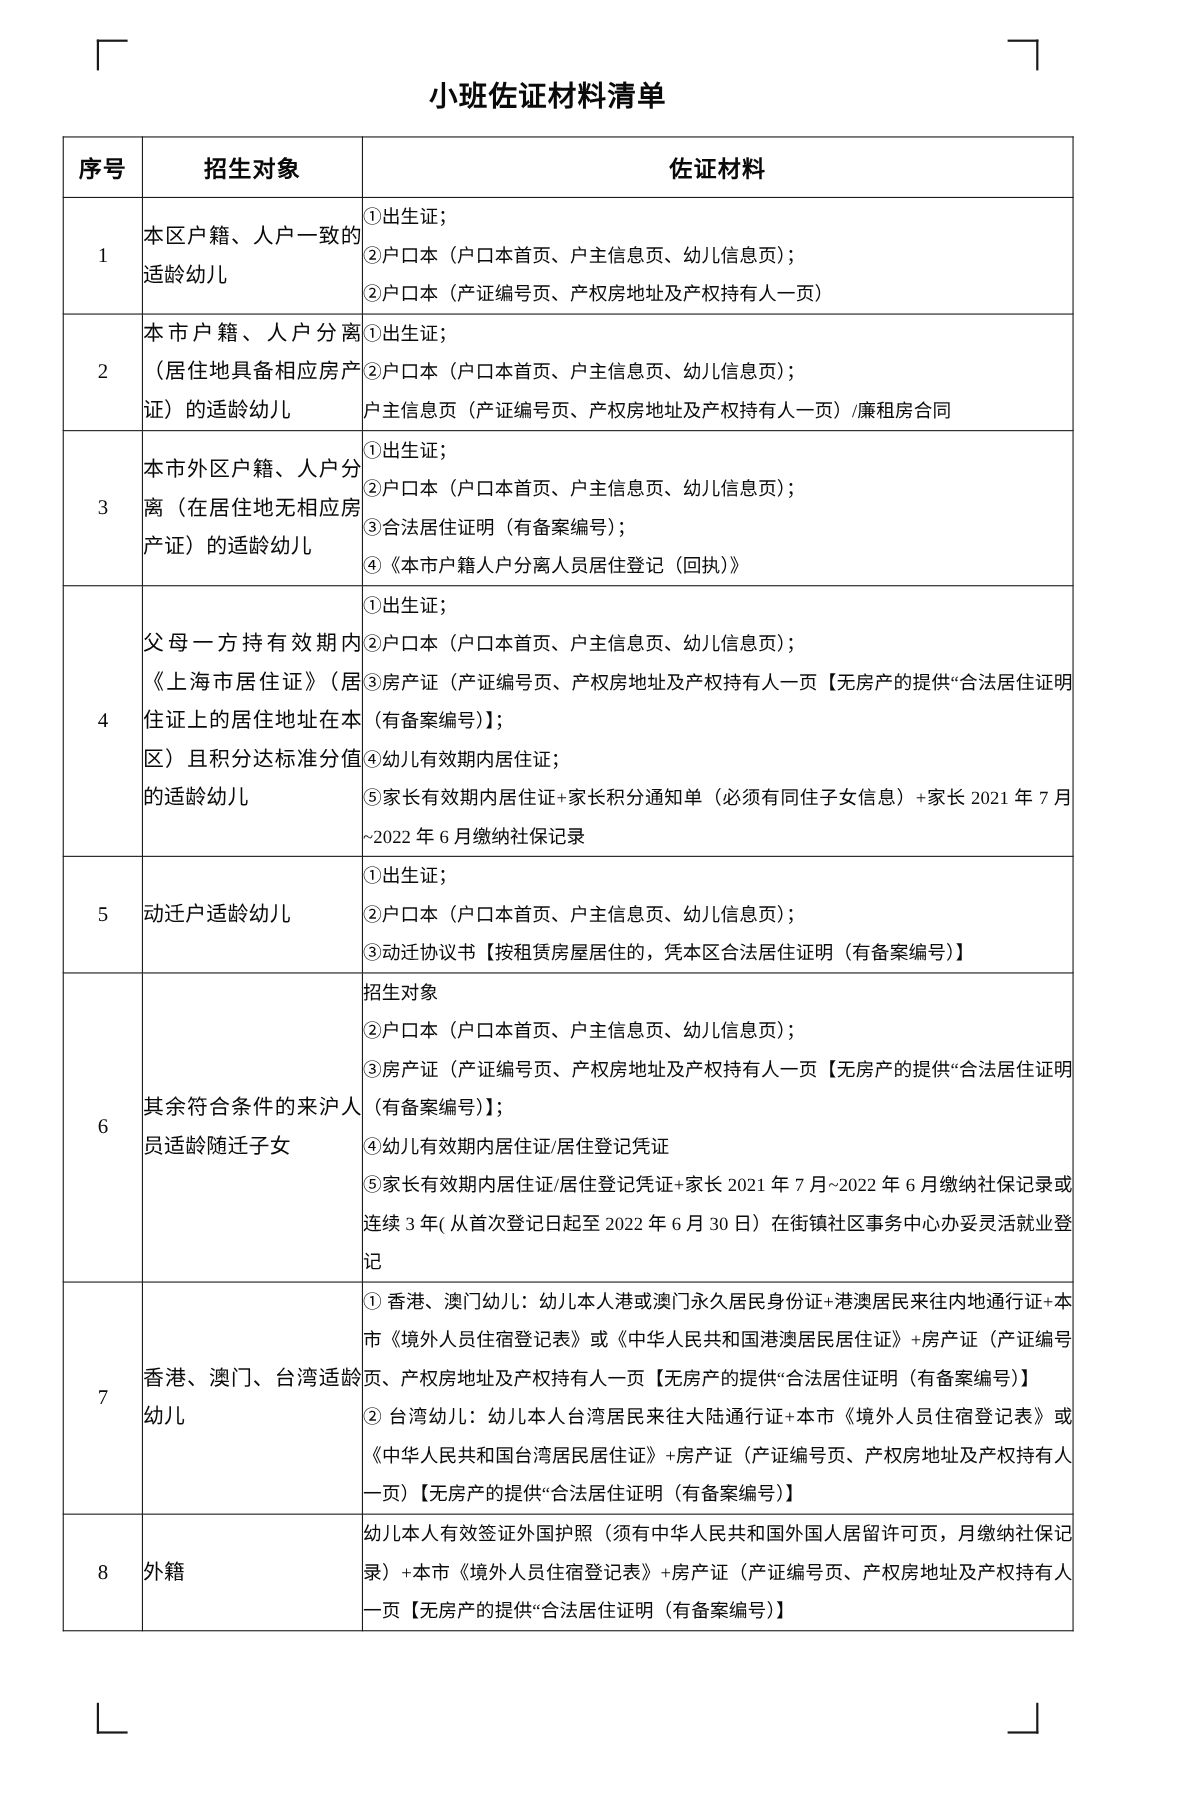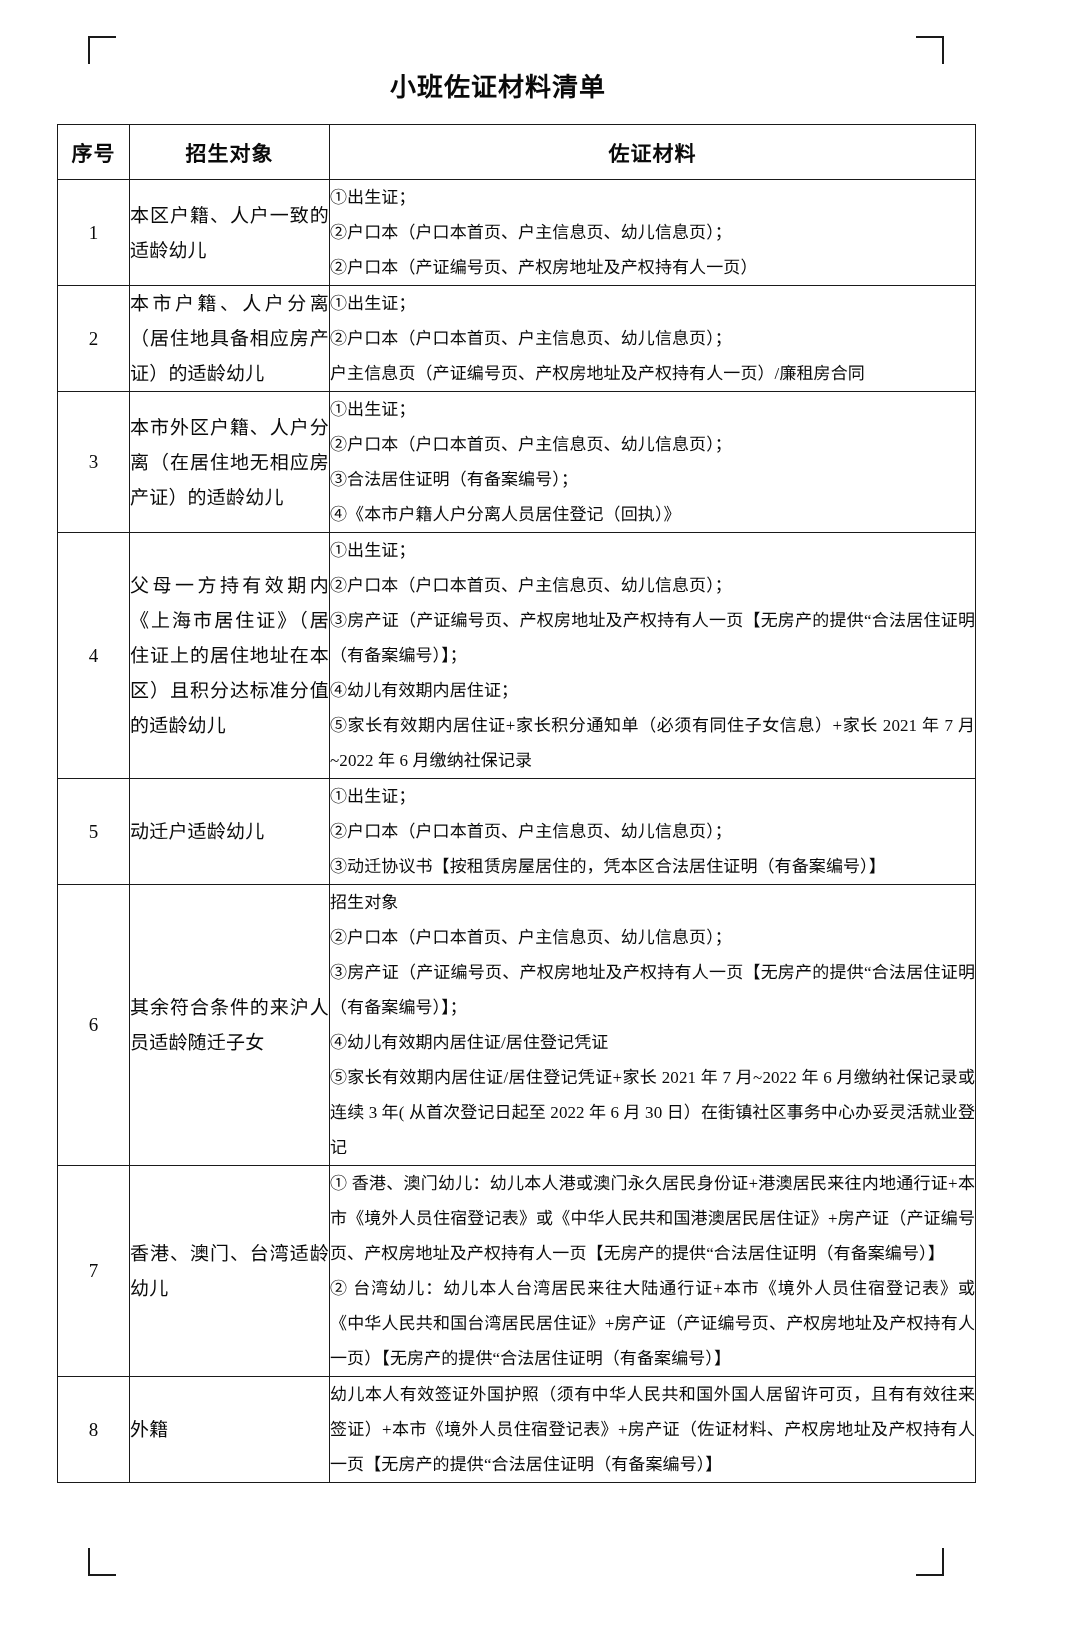--- a/index.html
+++ b/index.html
@@ -200,20 +200,20 @@
             <td class="obj">香港、澳门、台湾适龄幼儿</td>
             <td class="mat">
               <p>① 香港、澳门幼儿：幼儿本人港或澳门永久居民身份证+港澳居民来往内地通行证+本市《境外人员住宿登记表》或《中华人民共和国港澳居民居住证》+房产证（产证编号页、产权房地址及产权持有人一页【无房产的提供“合法居住证明（有备案编号）】</p>
               <p>② 台湾幼儿：幼儿本人台湾居民来往大陆通行证+本市《境外人员住宿登记表》或《中华人民共和国台湾居民居住证》+房产证（产证编号页、产权房地址及产权持有人一页）【无房产的提供“合法居住证明（有备案编号）】</p>
             </td>
           </tr>
           <tr>
             <td class="no">8</td>
             <td class="obj center">外籍</td>
             <td class="mat">
-              <p>幼儿本人有效签证外国护照（须有中华人民共和国外国人居留许可页，且有有效往来签证）+本市《境外人员住宿登记表》+房产证（佐证材料、产权房地址及产权持有人一页【无房产的提供“合法居住证明（有备案编号）】</p>
+              <p>幼儿本人有效签证外国护照（须有中华人民共和国外国人居留许可页，月缴纳社保记录）+本市《境外人员住宿登记表》+房产证（产证编号页、产权房地址及产权持有人一页【无房产的提供“合法居住证明（有备案编号）】</p>
             </td>
           </tr>
         </tbody>
     </table>
   </div>
 
 </div>
 
 </body></html>

